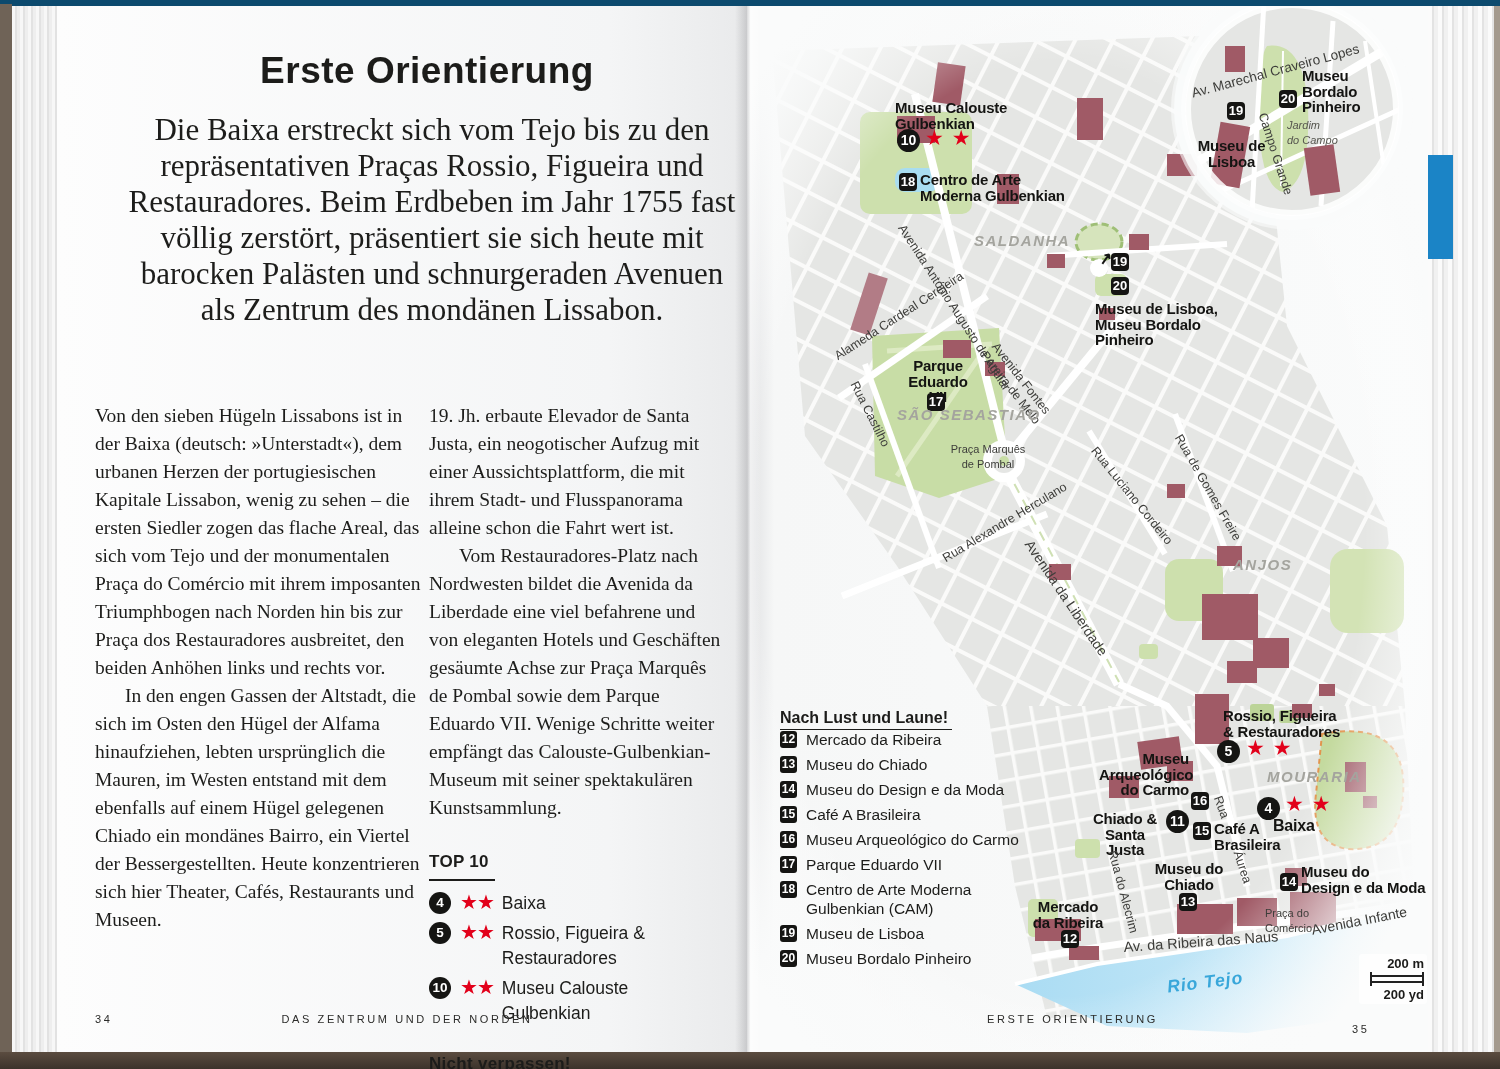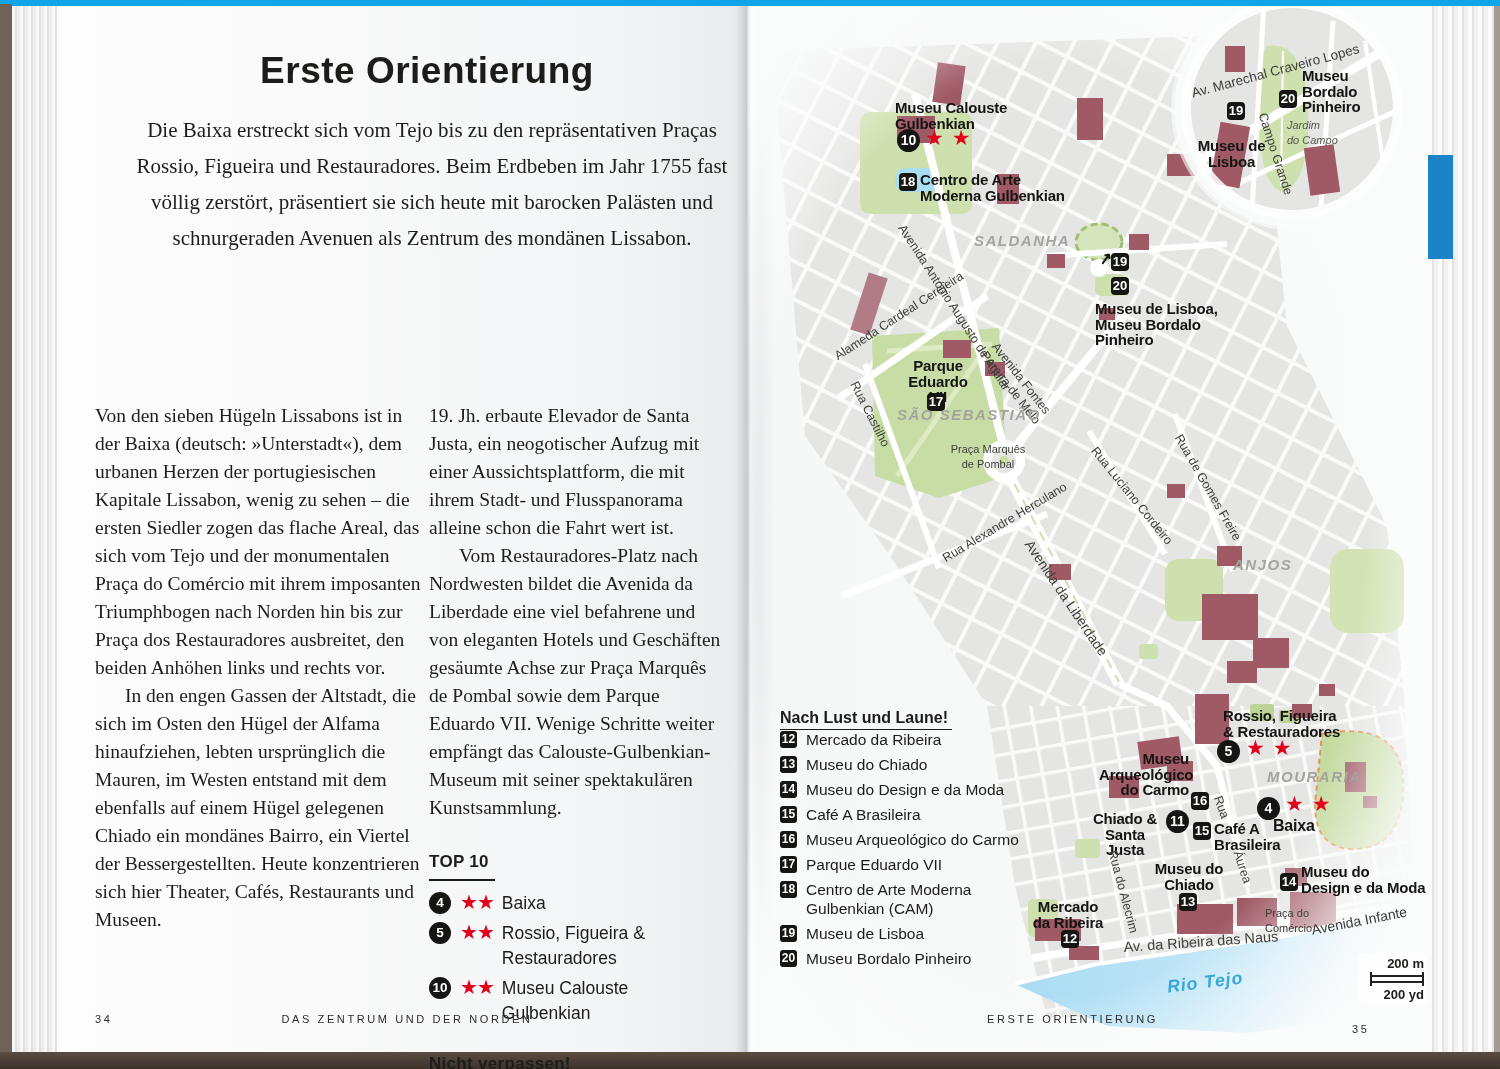--- a/index.html
+++ b/index.html
@@ -1,16 +1,16 @@
 <!DOCTYPE html>
 <html><head>
 <meta charset="utf-8">
 <style>
   html,body{margin:0;padding:0;background:#ffffff;}
-  #stage{position:relative;width:1500px;height:1069px;overflow:hidden;background:#0ea5e9;
+  #stage{position:relative;width:1500px;height:1069px;overflow:hidden;background:#0c4a6e;
          font-family:"Liberation Sans",sans-serif;}
   
   .cover-left{position:absolute;left:0;top:4px;width:12px;height:1058px;background:#6f6357;}
   .stack-left{position:absolute;left:12px;top:6px;width:45px;height:1048px;
       background:repeating-linear-gradient(90deg,#f7f7f7 0 3px,#e2e2e2 3px 5px,#eeeeee 5px 8px);}
   .stack-right{position:absolute;left:1428px;top:6px;width:66px;height:1048px;
       background:repeating-linear-gradient(90deg,#fbfbfb 0 4px,#e3e3e3 4px 6px,#f1f1f1 6px 10px);}
   .cover-right{position:absolute;left:1494px;top:6px;width:6px;height:1048px;background:#a49a8e;}
   .bottom-bar{position:absolute;left:0;top:1052px;width:1500px;height:17px;
       background:linear-gradient(#5b4c40,#3c332b);}
@@ -19,21 +19,21 @@
   .page-left{position:absolute;left:57px;top:6px;width:690px;height:1046px;
       background:linear-gradient(90deg,#fdfdfd 0%,#f4f5f6 80%,#e9eaeb 100%);}
   .page-right{position:absolute;left:747px;top:6px;width:681px;height:1046px;overflow:hidden;
       background:linear-gradient(90deg,#dddee0 0%,#f6f7f7 4%,#fafbfb 100%);}
   .blue-tab{position:absolute;left:1428px;top:155px;width:25px;height:104px;z-index:6;}
 
   
   .page-title{position:absolute;left:25px;top:44px;width:690px;text-align:center;
       font-size:37px;font-weight:bold;letter-spacing:.5px;color:#1c1c1a;}
   .intro{position:absolute;left:65px;top:106px;width:620px;text-align:center;
-      font-family:"Liberation Serif",serif;font-size:21px;line-height:36px;color:#1d1d1b;}
+      font-family:"Liberation Serif",serif;font-size:31px;line-height:36px;color:#1d1d1b;}
   .bodycol{position:absolute;font-family:"Liberation Serif",serif;font-size:19.5px;
       line-height:28px;color:#1d1d1b;text-align:left;}
   .bodycol p{margin:0;}
   .bodycol p.indent{text-indent:30px;}
   #col1{left:38px;top:396px;width:327px;}
   #col2{left:372px;top:396px;width:295px;}
   .sideheading{font-size:17px;font-weight:bold;color:#1c1c1a;letter-spacing:.3px;
       display:inline-block;border-bottom:2px solid #1c1c1a;padding:0 6px 3px 0;}
   .toplist{margin-top:10px;}
   .toplist-row{display:flex;align-items:flex-start;margin-bottom:5px;font-size:17.5px;color:#1c1c1a;}

